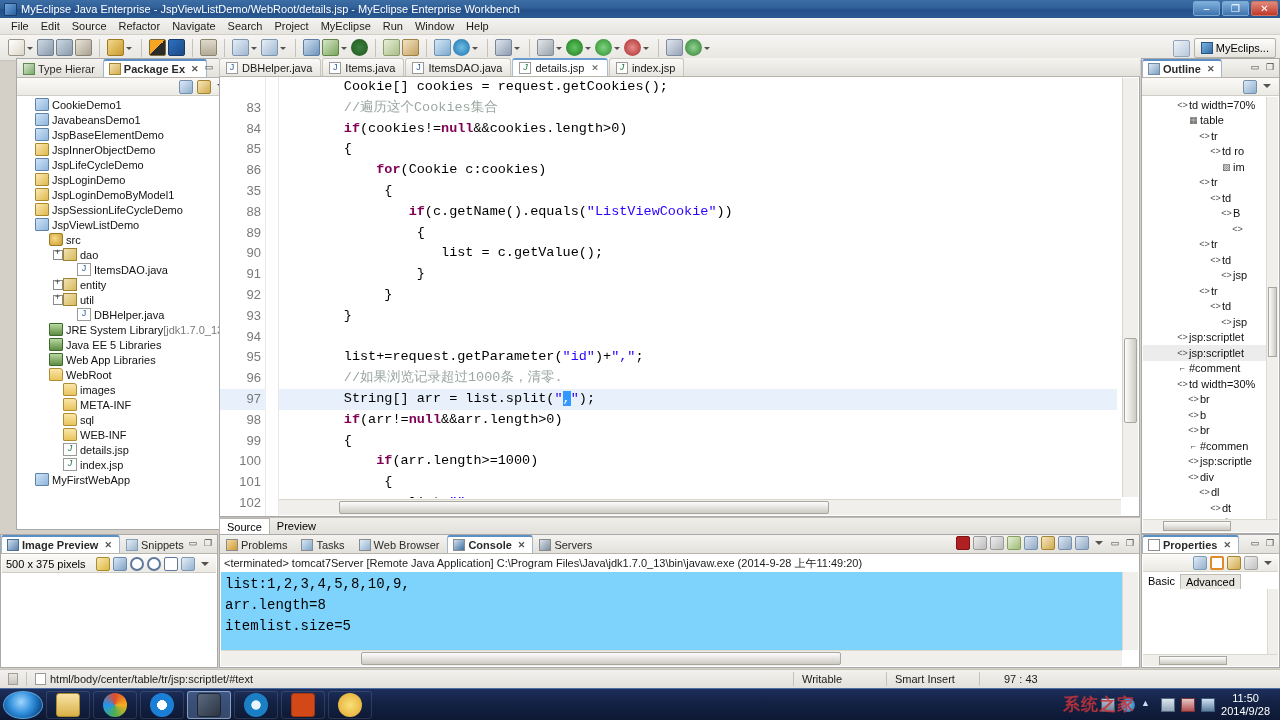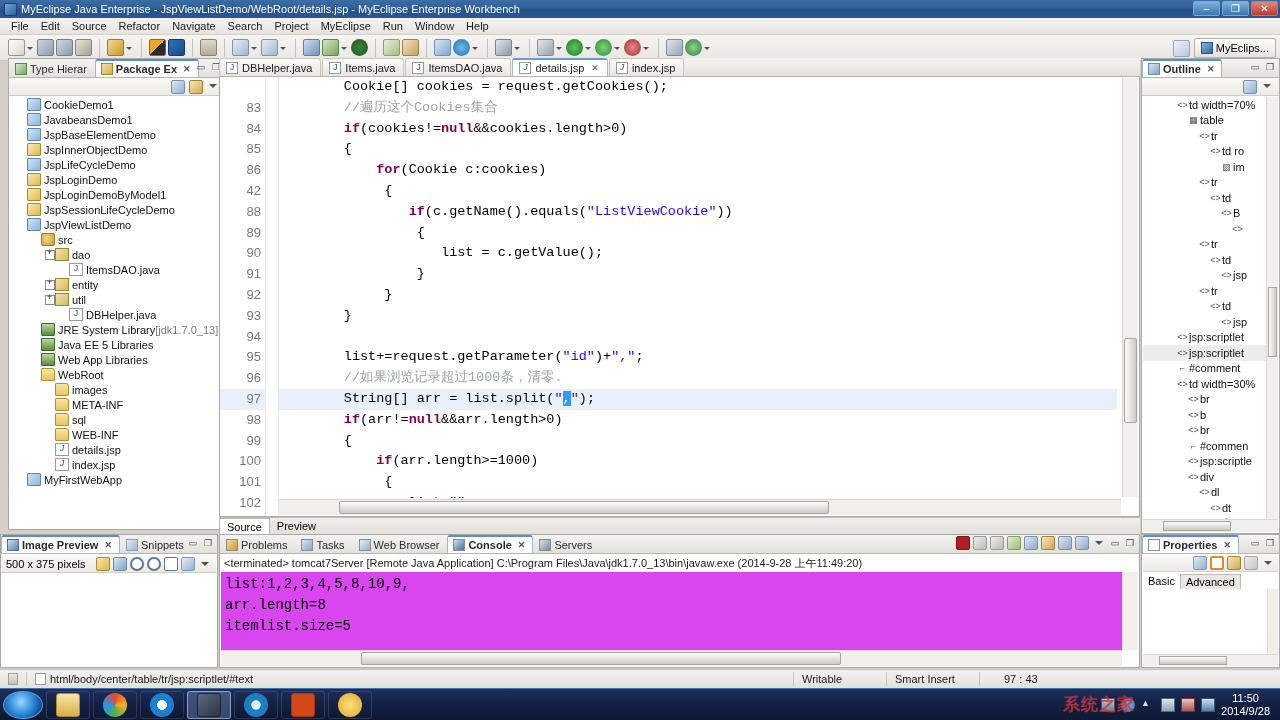--- a/index.html
+++ b/index.html
@@ -91,21 +91,21 @@
   .panel-ctrls { position: absolute; right: 3px; top: 2px; display: flex; gap: 3px; align-items: center; }
   .pc { width: 12px; height: 12px; font-size: 9px; color: #45433f; line-height: 12px; text-align: center; }
   .viewtoolbar {
     height: 18px; background: linear-gradient(to bottom,#fbfaf8,#eceae4);
     border-bottom: 1px solid #d0cdc5; display: flex; align-items: center;
     justify-content: flex-end; padding-right: 4px; gap: 4px;
   }
   .vti { width: 14px; height: 14px; border-radius: 2px; }
 
   
-  #pkgexplorer { left: 8px; top: 58px; width: 218px; height: 472px; }
+  #pkgexplorer { left: 16px; top: 58px; width: 218px; height: 472px; }
   .tree { position: absolute; left: 1px; top: 38px; right: 1px; bottom: 1px; overflow: hidden; background: #fff; }
   .trow { height: 15px; display: flex; align-items: center; font-size: 11px; color: #111; white-space: nowrap; }
   .trow .ind { flex: 0 0 auto; }
   .tw-exp { width: 11px; height: 11px; flex: 0 0 auto; position: relative; }
   .tw-exp.plus::before {
     content: ""; position: absolute; left: 1px; top: 1px; width: 8px; height: 8px;
     border: 1px solid #8a8a8a; background: #fff;
   }
   .tw-exp.plus::after {
     content: "+"; position: absolute; left: 1px; top: -2px; width: 9px;
@@ -217,21 +217,21 @@
 
   
   #console { left: 219px; top: 534px; width: 921px; height: 134px; }
   .cons-head {
     position: absolute; left: 1px; top: 20px; right: 1px; height: 17px;
     background: #fff; display: flex; align-items: center; padding-left: 3px;
     font-size: 11px; color: #1b1b1b; white-space: nowrap; overflow: hidden;
   }
   .cons-out {
     position: absolute; left: 1px; top: 37px; right: 17px; bottom: 17px;
-    background: #d946ef; padding: 2px 4px; overflow: hidden;
+    background: #7dd3fc; padding: 2px 4px; overflow: hidden;
   }
   .cons-line { font-family: "Liberation Mono", monospace; font-size: 14px; line-height: 21px; color: #000; white-space: pre; }
   .cons-vscroll { position: absolute; right: 1px; top: 37px; width: 16px; bottom: 17px; background: #f0efec; border-left: 1px solid #dcd9d1; }
   .cons-hscroll { position: absolute; left: 1px; right: 17px; bottom: 1px; height: 16px; background: #f0efec; border-top: 1px solid #dcd9d1; }
   .cons-hthumb { position: absolute; top: 1px; height: 13px; background: linear-gradient(to bottom,#fdfdfd,#cdcac2); border: 1px solid #a9a6a0; border-radius: 2px; }
   .cons-tools { position: absolute; right: 3px; top: 1px; display: flex; gap: 3px; align-items: center; }
   .cti { width: 14px; height: 14px; border-radius: 2px; }
 
   
   #properties { left: 1141px; top: 534px; width: 139px; height: 134px; }
@@ -643,21 +643,21 @@
           <span>index.jsp</span>
         </div>
       </div>
     <div class="ed-body">
       <div class="gutter">
           <div class="lnum" style="width: 46px; padding-left: 47px;">82</div>
           <div class="lnum" style="width: 46px;">83</div>
           <div class="lnum" style="width: 46px;">84</div>
           <div class="lnum" style="width: 46px;">85</div>
           <div class="lnum" style="width: 46px;">86</div>
-          <div class="lnum" style="width: 46px;">42</div>
+          <div class="lnum" style="width: 46px;">35</div>
           <div class="lnum" style="width: 46px;">88</div>
           <div class="lnum" style="width: 46px;">89</div>
           <div class="lnum" style="width: 46px;">90</div>
           <div class="lnum" style="width: 46px;">91</div>
           <div class="lnum" style="width: 46px;">92</div>
           <div class="lnum" style="width: 46px;">93</div>
           <div class="lnum" style="width: 46px;">94</div>
           <div class="lnum" style="width: 46px;">95</div>
           <div class="lnum" style="width: 46px;">96</div>
           <div class="lnum" style="width: 46px; background: rgb(232, 241, 251);">97</div>

